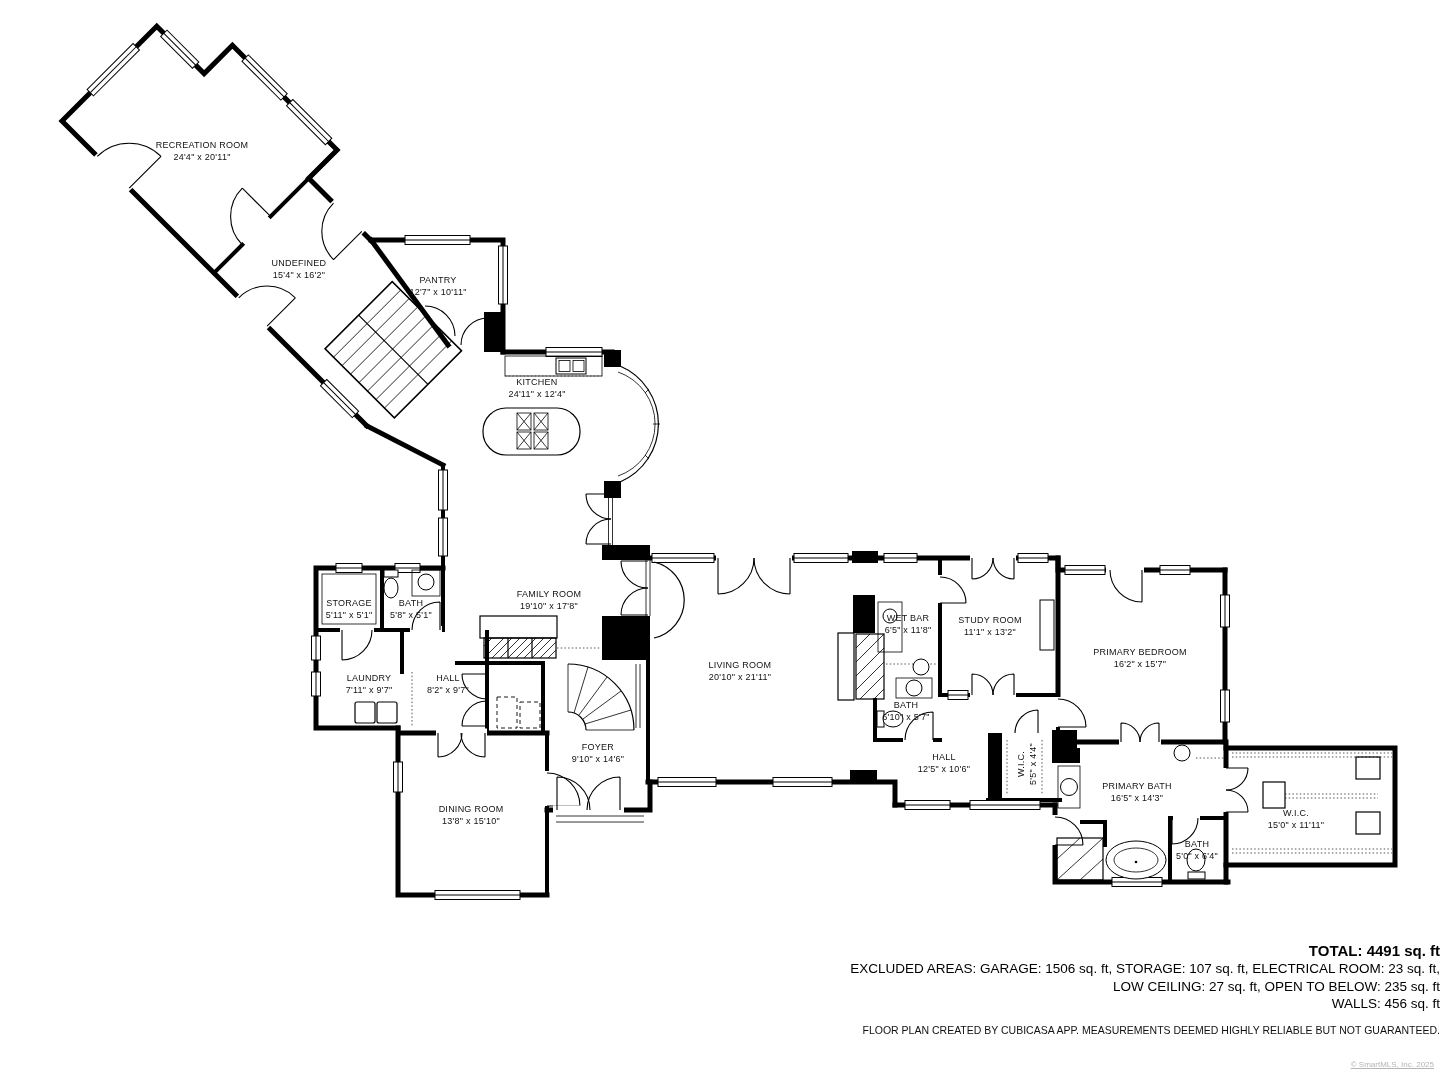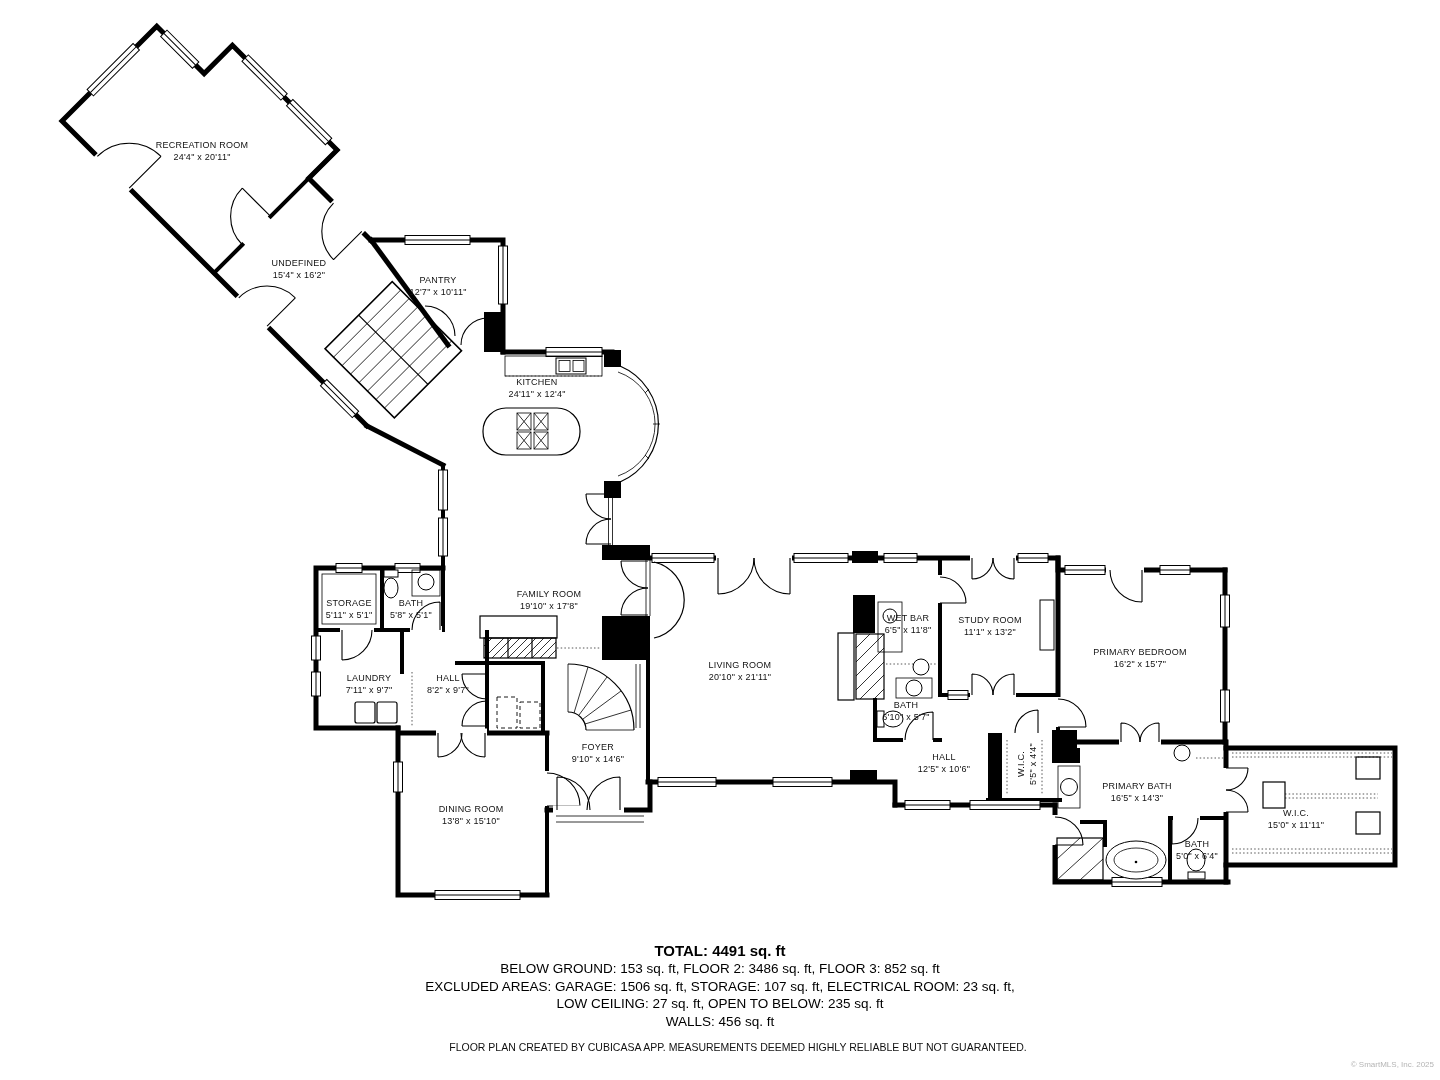--- a/index.html
+++ b/index.html
@@ -13,25 +13,25 @@
   .blk{fill:#000;stroke:none}
   .gap{fill:#fff;stroke:none}
   .winr{fill:#fff;stroke:#000;stroke-width:1}
   .winl{stroke:#000;stroke-width:1;fill:none}
   .door{stroke:#000;stroke-width:1.1;fill:none}
   .dash{stroke:#000;stroke-width:.9;fill:none;stroke-dasharray:4 3}
   .dot{stroke:#444;stroke-width:.9;fill:none;stroke-dasharray:1.5 2.2}
   .fix{stroke:#000;stroke-width:1;fill:#fff}
   text.rl,text.rd{font-family:"Liberation Sans",sans-serif;font-size:9px;fill:#111;
         text-anchor:middle;letter-spacing:.25px}
-  .footer{position:absolute;left:0;width:1440px;top:942px;text-align:center;color:#000;}
+  .footer{position:absolute;left:0;width:1440px;top:942px;text-align:right;color:#000;}
   .footer .total{font-size:15px;font-weight:bold;line-height:18px;}
   .footer .sline{font-size:13.5px;line-height:17.5px;}
   .footer .disclaimer{font-size:10.5px;margin-top:11px;color:#111;margin-left:36px;}
-  .copyright{position:absolute;right:6px;top:1060px;font-size:8px;color:#b5b5b5;}
+  .copyright{position:absolute;right:6px;top:1060px;font-size:8px;color:#b5b5b5;text-decoration:underline;}
 </style>
 </head>
 <body>
 
 <div class="page">
 <svg width="1440" height="1080" viewBox="0 0 1440 1080">
 
   <g transform="translate(62,121) rotate(-45)">
     <path class="w5" d="M 134,303 L 134,215 L 174,215 L 174,67 L 134,67 L 134,0 L 0,0 L 0,431"></path>
     <path class="w4" d="M 0,215 L 40,215 M 80,215 L 174,215"></path>
@@ -462,21 +462,20 @@
         </g>
     <g>
       <text class="rl" x="1296" y="816">W.I.C.</text>
       <text class="rd" x="1296" y="828">15'0" x 11'11"</text>
         </g>
   </g>
 </svg>
 
 <div class="footer">
   <div class="total">TOTAL: 4491 sq. ft</div>
-  <div class="sline">BELOW GROUND: 153 sq. ft, FLOOR 2: 3486 sq. ft, FLOOR 3: 852 sq. ft</div>
   <div class="sline">EXCLUDED AREAS: GARAGE: 1506 sq. ft, STORAGE: 107 sq. ft, ELECTRICAL ROOM: 23 sq. ft,</div>
   <div class="sline">LOW CEILING: 27 sq. ft, OPEN TO BELOW: 235 sq. ft</div>
   <div class="sline">WALLS: 456 sq. ft</div>
   <div class="disclaimer">FLOOR PLAN CREATED BY CUBICASA APP. MEASUREMENTS DEEMED HIGHLY RELIABLE BUT NOT GUARANTEED.</div>
 </div>
 
 <div class="copyright">© SmartMLS, Inc.  2025</div>
 </div>
 
 </body></html>

